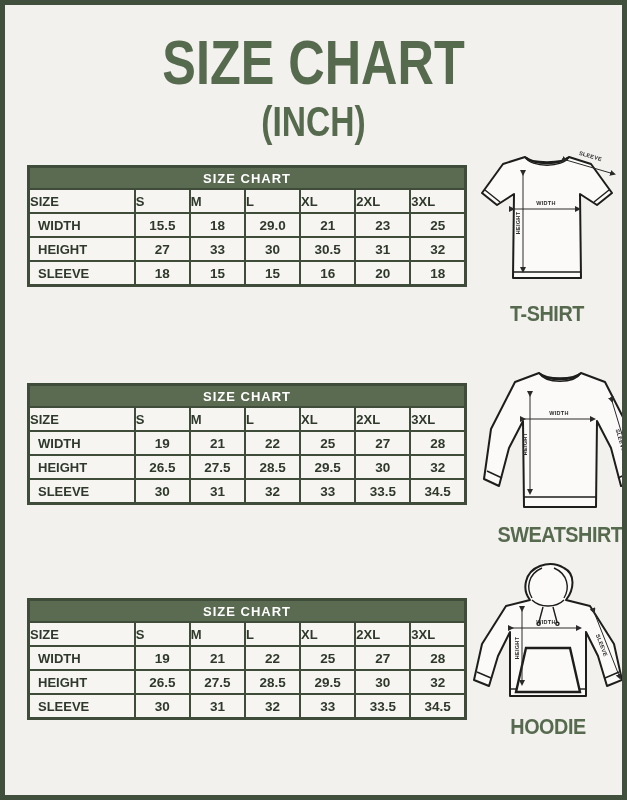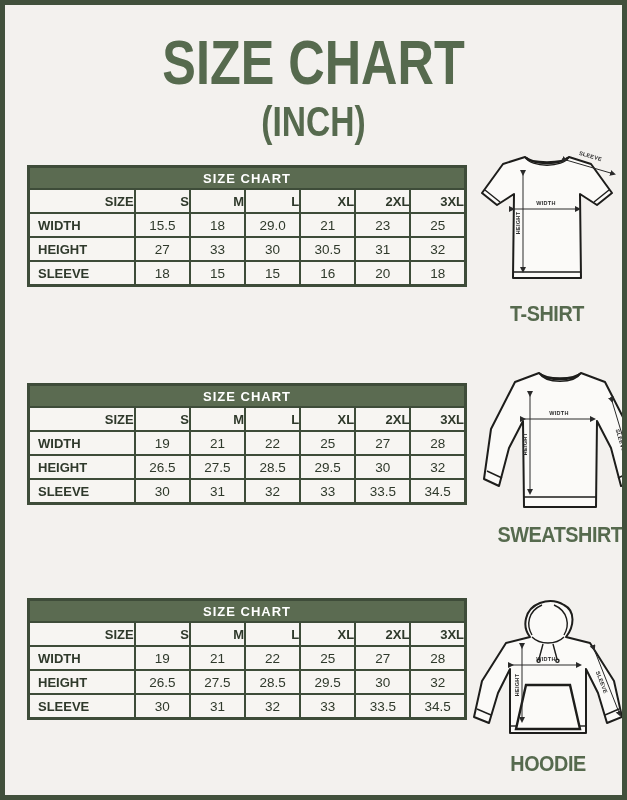--- a/index.html
+++ b/index.html
@@ -31,35 +31,35 @@
   }
   .size-table th, .size-table td {
     border:2px solid var(--bordergreen,#3e4c39);
     padding:0; vertical-align:middle;
   }
   .size-table th.bar {
     height:20px; background:var(--barbg,#5b6b51); color:#ffffff;
     font-size:13px; letter-spacing:1px; text-align:center;
   }
   .size-table th.colhead {
-    height:22px; font-size:13px; color:var(--ink,#2f392b); text-align:right;
+    height:22px; font-size:13px; color:var(--ink,#2f392b); text-align:left;
   }
   .size-table th.rowlabel {
     height:22px; font-size:13px; color:var(--ink,#2f392b);
     text-align:left; padding-left:8px;
   }
   .size-table td.val {
-    height:22px; font-size:13.5px; font-weight:normal;
+    height:22px; font-size:13.5px; font-weight:bold;
     color:var(--ink,#2f392b); text-align:center;
   }
   #table-0 { top:160px; } #table-1 { top:378px; } #table-2 { top:593px; }
   .fig { position:absolute; text-align:center; }
   #fig-0 { left:461px; top:142px; width:162px; }
   #fig-1 { left:463px; top:360px; width:184px; }
-  #fig-2 { left:463px; top:594px; width:160px; }
+  #fig-2 { left:463px; top:557px; width:160px; }
   .fig svg { display:block; margin:0 auto; }
   .fig .caption {
     display:block; margin-top:2px;
     font-size:22px; font-weight:bold; letter-spacing:-0.5px;
     color:var(--green,#566a4e);
     transform:scaleX(.9); transform-origin:50% 50%; white-space:nowrap;
   }
   .garment { fill:#fbfaf8; stroke:#1d1d1b; stroke-width:2; stroke-linejoin:round; }
   .detail  { fill:none; stroke:#1d1d1b; stroke-width:1.4; }
   .dim     { stroke:#2a2a2a; stroke-width:1; }

